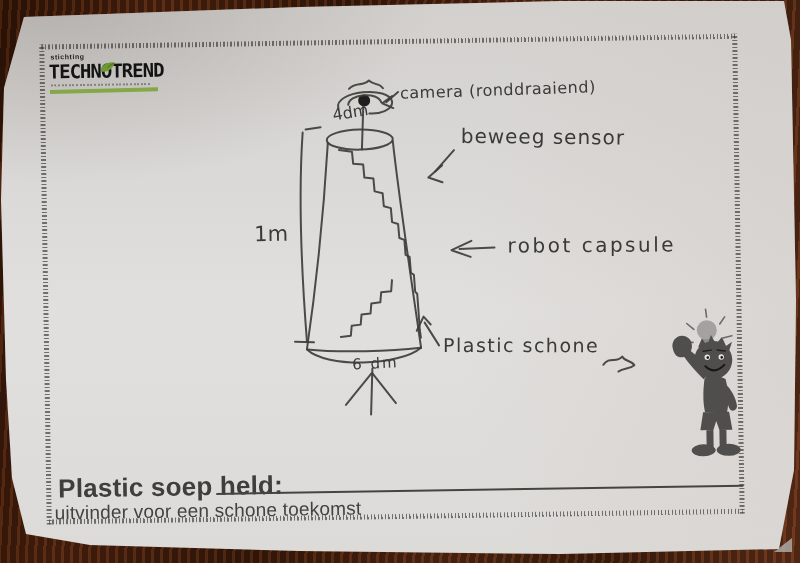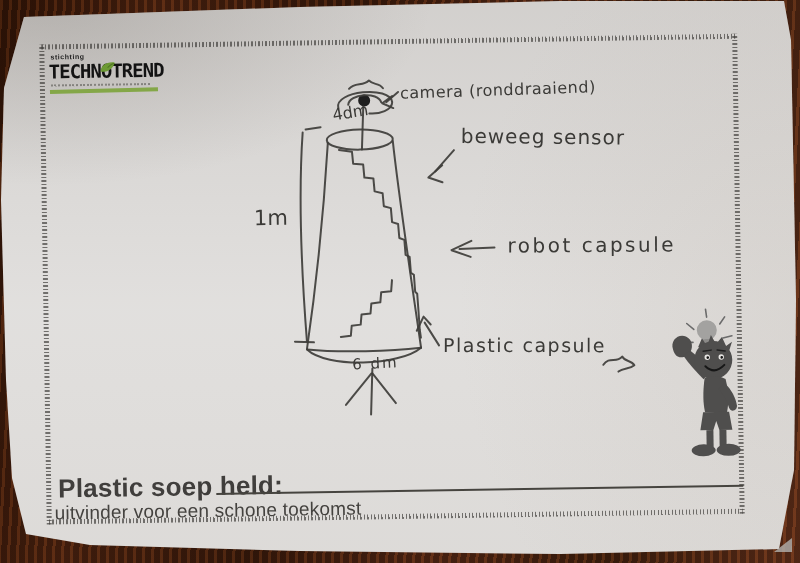--- a/index.html
+++ b/index.html
@@ -42,21 +42,21 @@
   .logo .name{position:relative;font-family:"DejaVu Sans Mono",monospace;font-weight:bold;font-size:19px;letter-spacing:-1px;color:#131313;line-height:1.0;margin-top:2px;}
   .logo .leaf{position:absolute;left:50px;top:-8px;}
   .logo .tagline{width:100px;height:2px;margin:3px 0 0 2px;background:repeating-linear-gradient(90deg,#84827e 0 2px,transparent 2px 3.6px);}
   .logo .greenbar{width:108px;height:4px;margin:3px 0 0 1px;background:#84a748;transform:rotate(-.5deg);}
   
   .hand{position:absolute;font-family:"DejaVu Sans",sans-serif;color:#3b3a37;white-space:nowrap;}
   .lbl-camera{left:403px;top:82px;font-size:16px;letter-spacing:.5px;transform:rotate(-1deg);}
   .lbl-beweeg{left:463px;top:127px;font-size:20px;letter-spacing:1px;transform:rotate(1.5deg);}
   .lbl-capsule{left:508px;top:236px;font-size:20px;letter-spacing:2.5px;transform:rotate(.5deg);}
   .lbl-plastic{left:442px;top:336px;font-size:19px;letter-spacing:1.5px;transform:rotate(1deg);}
-  .lbl-1m{left:255px;top:204px;font-size:21px;}
+  .lbl-1m{left:255px;top:220px;font-size:21px;}
   .lbl-4dm{left:335px;top:102px;font-size:16px;transform:rotate(-8deg);}
   .lbl-6dm{left:351px;top:354px;font-size:15px;letter-spacing:2px;transform:rotate(-2deg);}
   
   .sketch{position:absolute;left:230px;top:70px;}
   .sketch path,.sketch ellipse{fill:none;stroke:#3e3d3a;stroke-width:2;stroke-linecap:round;stroke-linejoin:round;opacity:.92;}
   
   .mascot{position:absolute;left:660px;top:310px;}
   
   .footer-title{position:absolute;left:55px;top:468px;font-size:26px;font-weight:700;color:#403e3c;letter-spacing:.2px;}
   .footer-line{position:absolute;left:213px;top:490px;width:527px;border-top:2px solid #46443f;}
@@ -133,21 +133,21 @@
       <path d="M371,368 L369,414"></path>
       <path d="M370,373 L344,404"></path>
       <path d="M371,373 L394,403"></path>
     </g>
     <path d="M602,368 C608,359 615,367 621,360 C624,366 630,363 633,369 C628,373 622,371 617,375"></path>
   </svg>
 
   <div class="hand lbl-camera">camera (ronddraaiend)</div>
   <div class="hand lbl-beweeg">beweeg sensor</div>
   <div class="hand lbl-capsule">robot capsule</div>
-  <div class="hand lbl-plastic">Plastic capsule</div>
+  <div class="hand lbl-plastic">Plastic schone</div>
   <div class="hand lbl-1m">1m</div>
   <div class="hand lbl-4dm">4dm</div>
   <div class="hand lbl-6dm">6 dm</div>
 
   <svg class="mascot" width="95" height="152" viewBox="0 0 95 152">
     <g>
       <path d="M26,18 L33,24 M45,4 L46,12 M64,12 L59,19 M71,31 L62,33 M24,37 L32,37" stroke="#6b6b6b" stroke-width="1.6" stroke-linecap="round"></path>
       <circle cx="46" cy="25" r="10" fill="#a3a2a0"></circle>
       <path d="M41,34 L51,34 L50,42 L42,42 Z" fill="#8b8a88"></path>
     </g>

